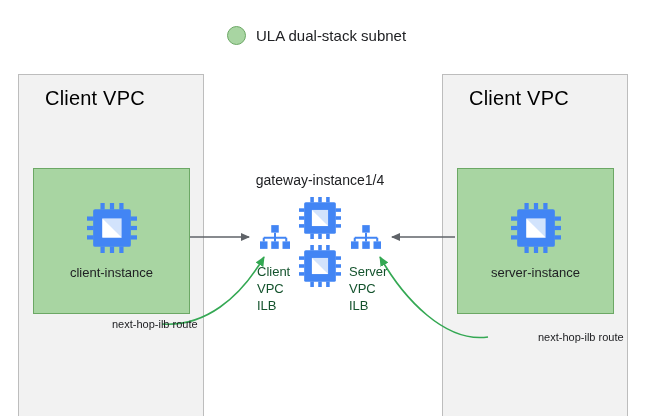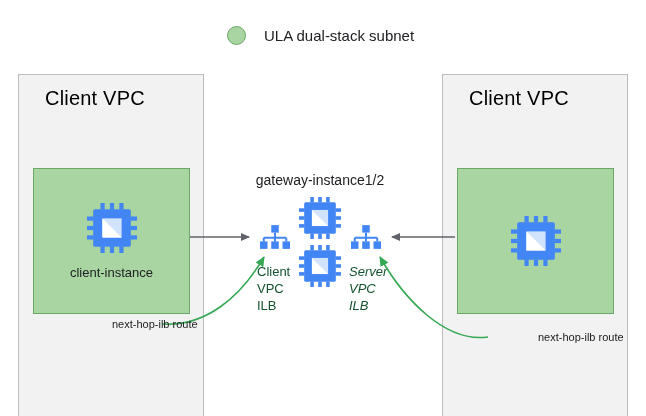--- a/index.html
+++ b/index.html
@@ -16,21 +16,21 @@
 
   .overlay {
     position:absolute; left:0; top:0; width:646px; height:416px;
     pointer-events:none; z-index:5;
   }
   .gray-line  { stroke:var(--line-gray,#5F6368); stroke-width:1.4; fill:none; }
   .green-line { stroke:var(--arrow-green,#34A853); stroke-width:1.6; fill:none; }
 
   .legend {
     position:absolute; left:227px; top:26px;
-    display:flex; align-items:center; gap:18px; z-index:2;
+    display:flex; align-items:center; gap:10px; z-index:2;
   }
   .legend-swatch {
     width:19px; height:19px; border-radius:50%;
     background:var(--subnet-fill,#A8D5A2);
     border:1px solid var(--subnet-border,#6CA865);
   }
   .legend-label { font-size:15px; color:#202124; }
 
   .vpc-box {
     position:absolute; top:74px; width:186px; height:380px;
@@ -63,21 +63,21 @@
   .gateway-icon-2 { position:absolute; left:299px; top:245px; z-index:2; }
 
   .ilb-icon.client { position:absolute; left:260px; top:225px; z-index:2; }
   .ilb-icon.server { position:absolute; left:351px; top:225px; z-index:2; }
 
   .ilb-label {
     position:absolute; top:263px; font-size:13px; line-height:17px;
     color:#14532d; z-index:2;
   }
   .ilb-label.client { left:257px; }
-  .ilb-label.server { left:349px;font-style:italic; }
+  .ilb-label.server { left:349px; }
   .ilb-label span { display:block; }
 
   .route-label { position:absolute; font-size:11px; color:#202124; z-index:6;margin-left:48px; }
   .route-label.left  { left:64px;  top:318px; }
   .route-label.right { left:490px; top:331px; }
 </style>
 </head>
 <body>
 
 <div class="canvas">
@@ -147,24 +147,25 @@
               <rect x="0" y="16.8" width="3.4" height="2.2"></rect>
             <rect x="22.6" y="7" width="3.4" height="2.2"></rect>
               <rect x="22.6" y="11.9" width="3.4" height="2.2"></rect>
               <rect x="22.6" y="16.8" width="3.4" height="2.2"></rect>
             <rect x="3.2" y="3.2" width="19.6" height="19.6" rx="1"></rect>
           </g>
           <rect x="8" y="8" width="10" height="10" fill="#D2E3FC"></rect>
           <path d="M8 8 L8 18 L18 18 Z" fill="#FFFFFF"></path>
         </svg>
       </span>
+      <div class="instance-label">server-instance</div>
     </div>
   </div>
 
-  <div class="gateway-label">gateway-instance1/2</div>
+  <div class="gateway-label">gateway-instance1/4</div>
 
   <span class="vm-icon gateway-icon-1">
     <svg width="42" height="42" viewBox="0 0 26 26">
       <g fill="#4285F4">
         <rect x="7" y="0" width="2.2" height="3.4"></rect>
           <rect x="11.9" y="0" width="2.2" height="3.4"></rect>
           <rect x="16.8" y="0" width="2.2" height="3.4"></rect>
         <rect x="7" y="22.6" width="2.2" height="3.4"></rect>
           <rect x="11.9" y="22.6" width="2.2" height="3.4"></rect>
           <rect x="16.8" y="22.6" width="2.2" height="3.4"></rect>

